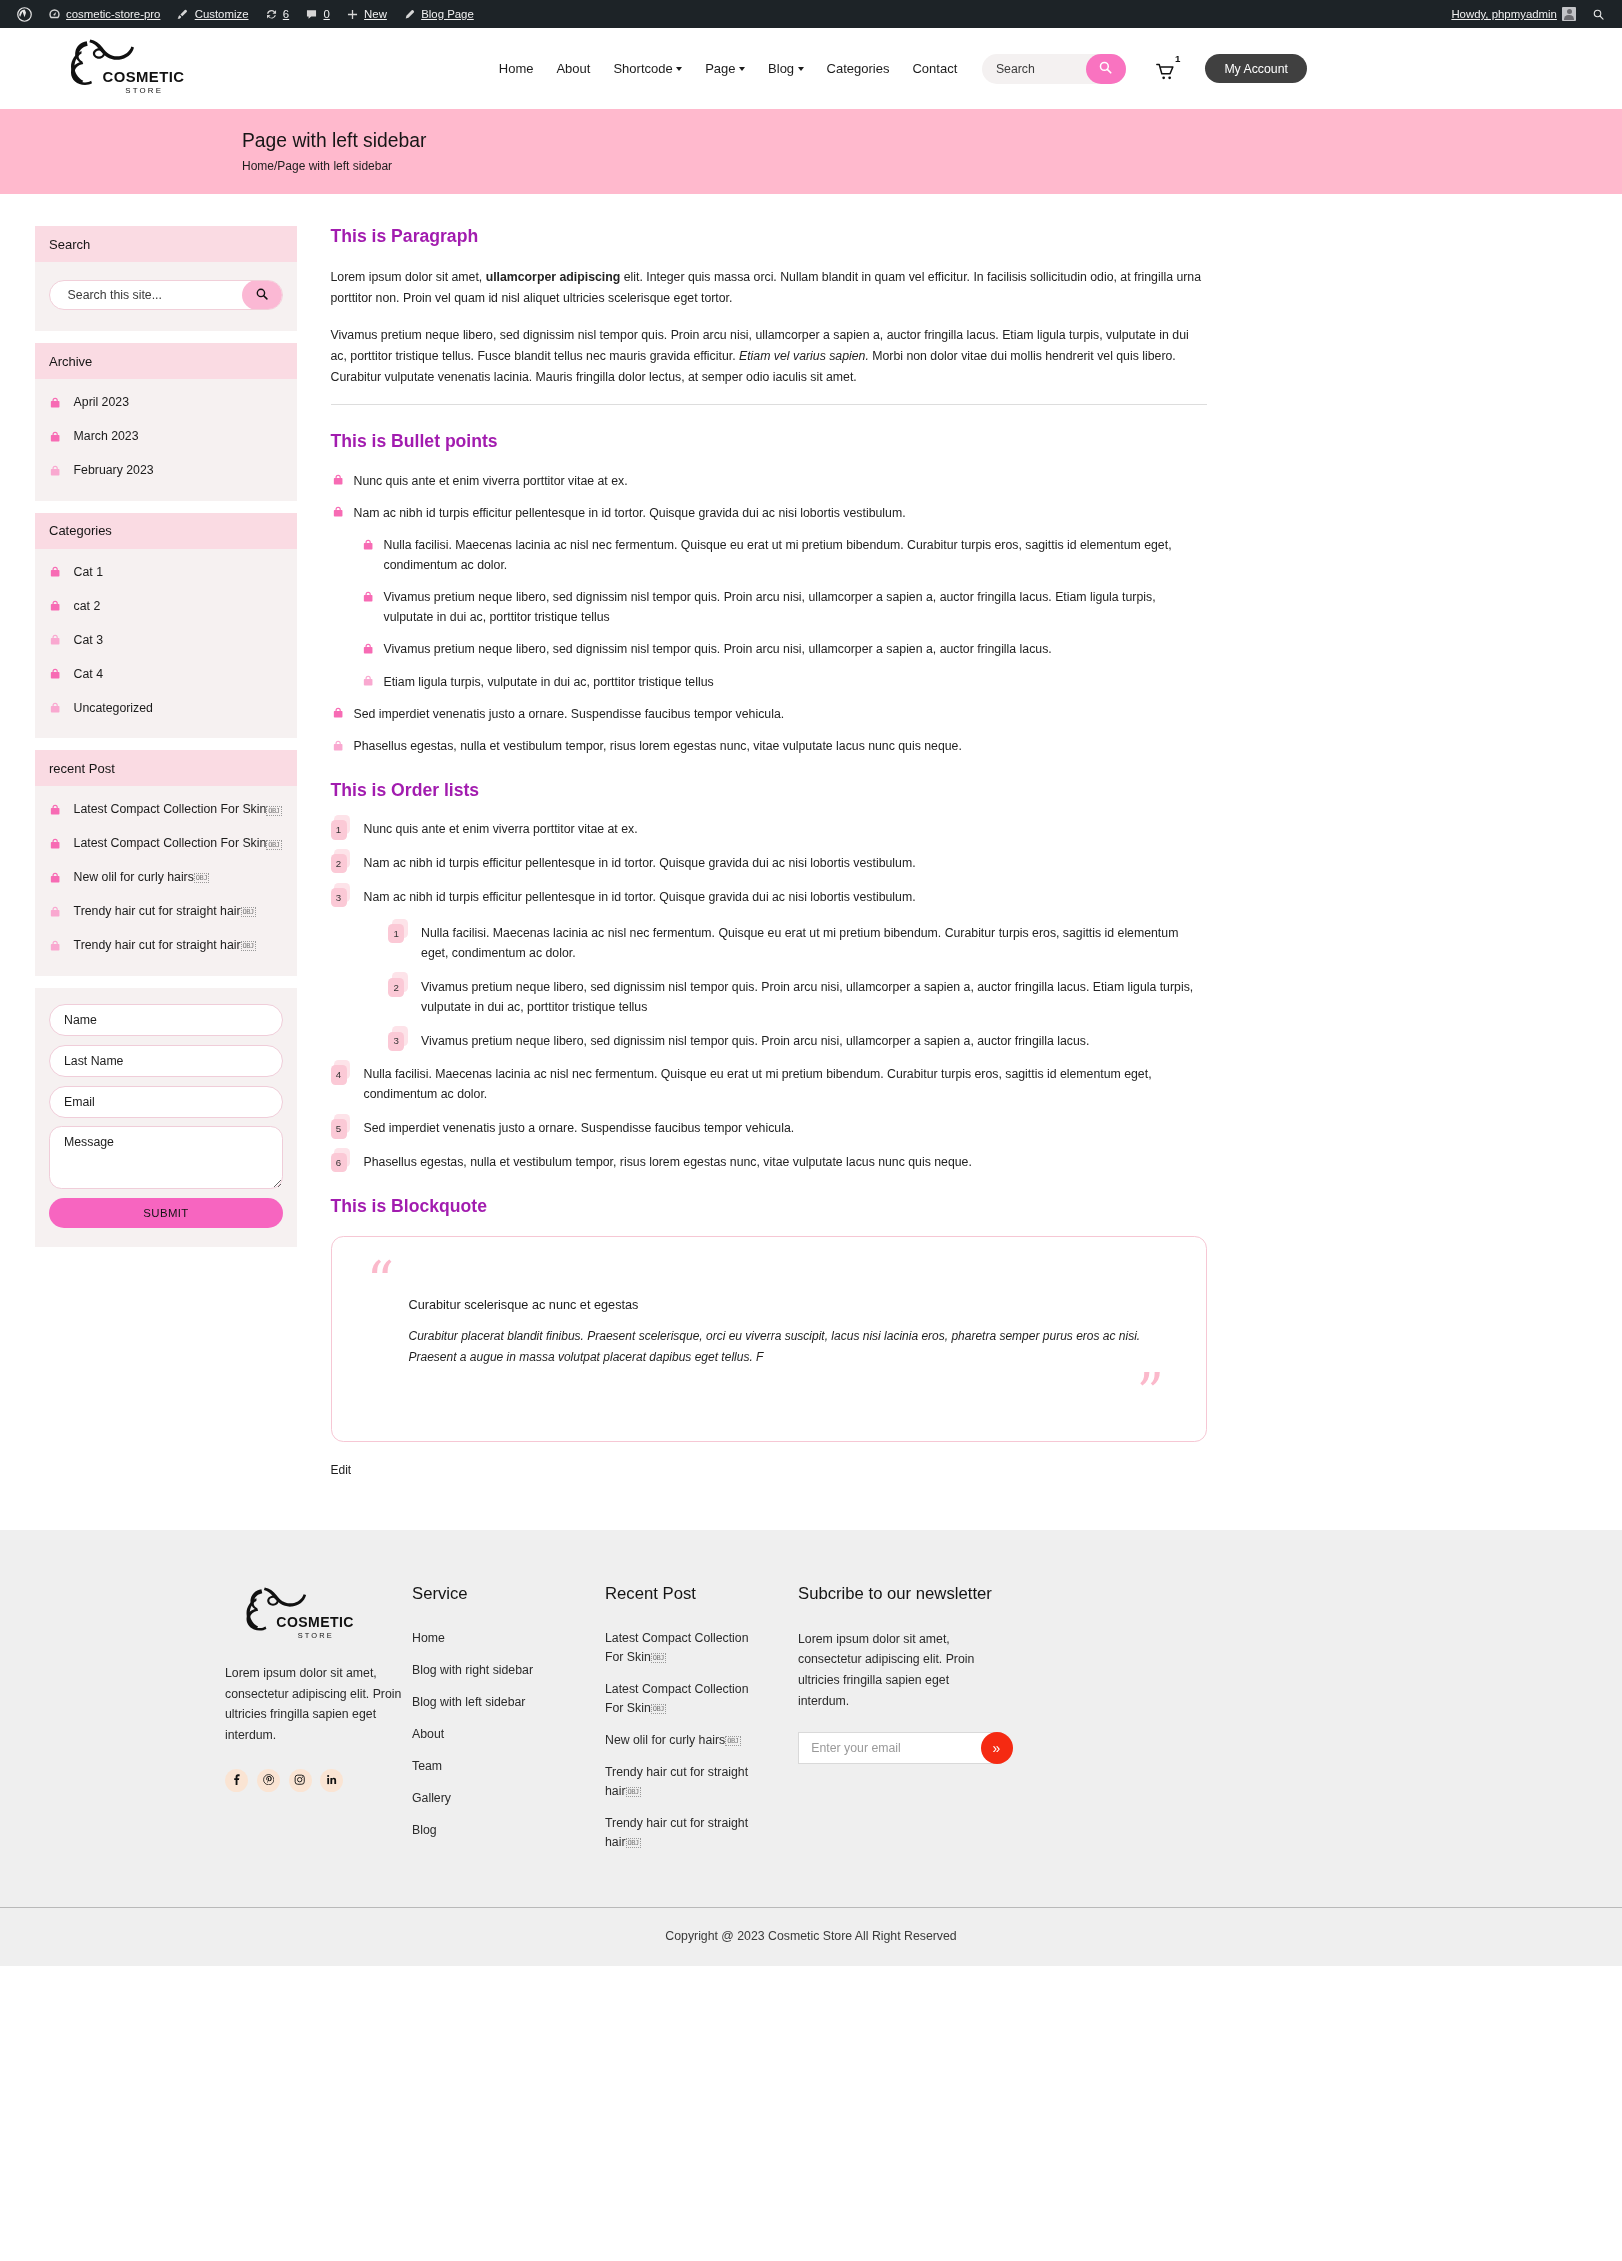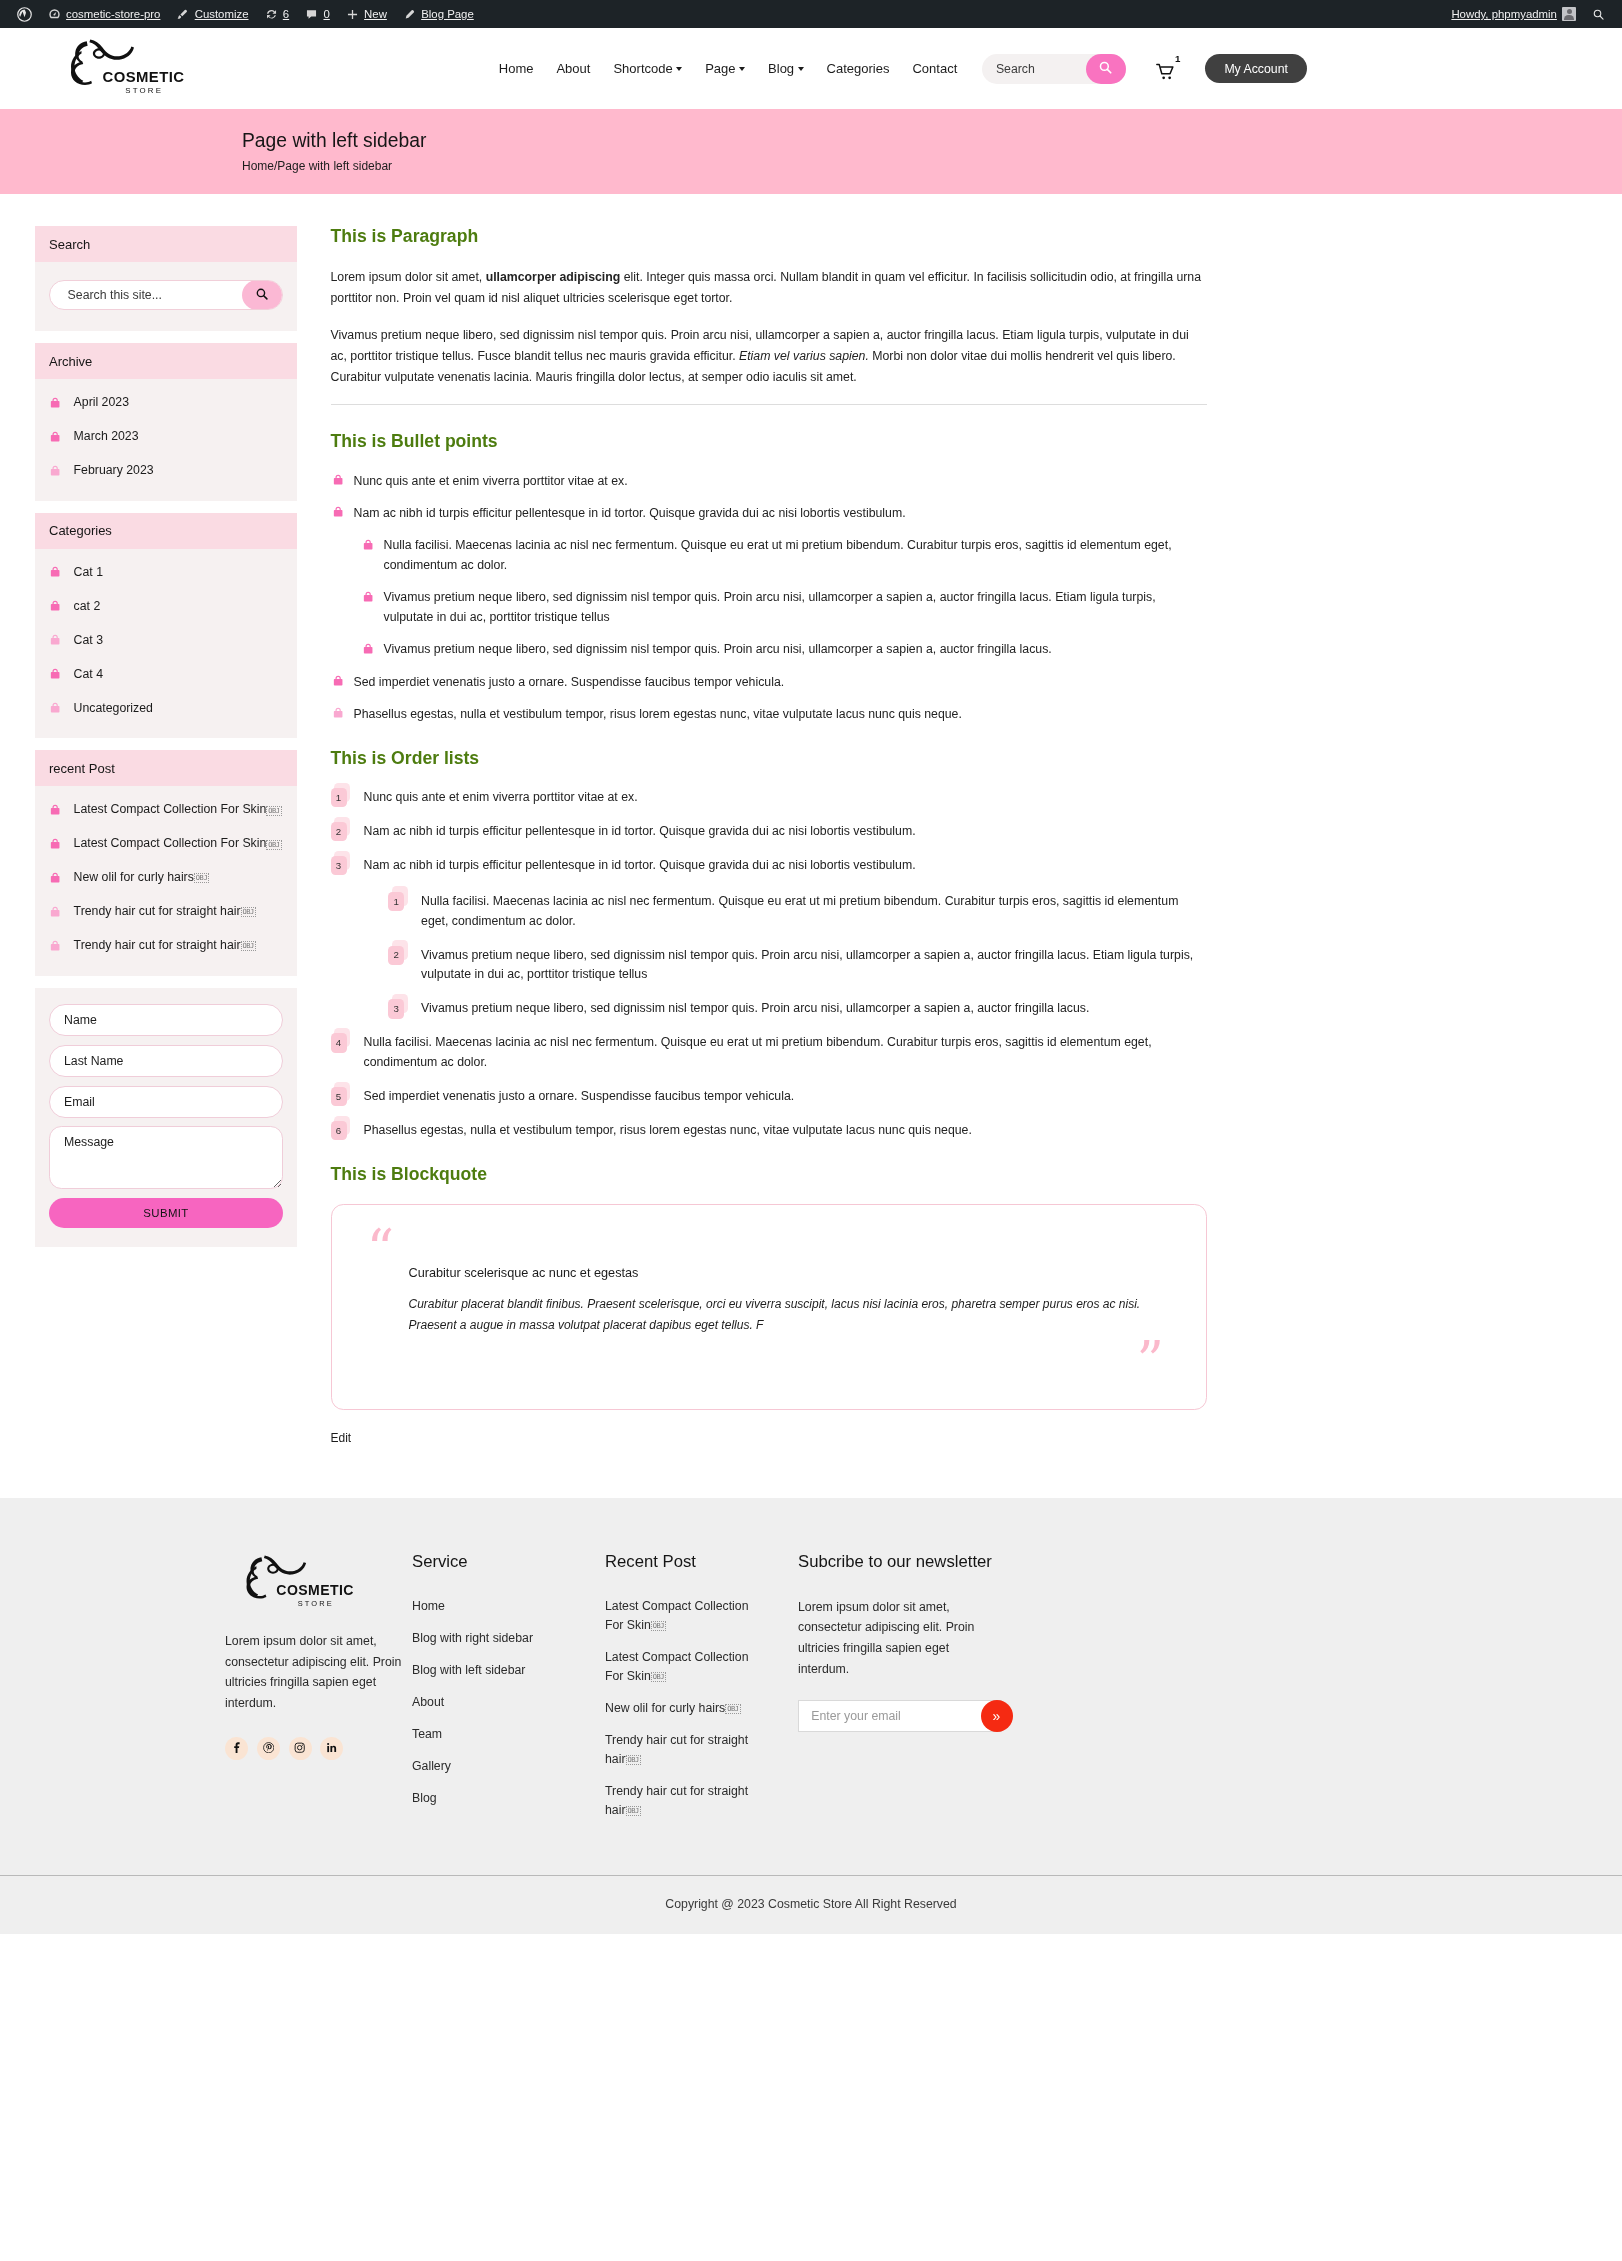--- a/index.html
+++ b/index.html
@@ -187,21 +187,21 @@
   .cform textarea { height: 63px; resize: vertical; border-radius: 12.3px; }
   .cform .submit {
     width: 100%; border: 0; cursor: pointer;
     background: #f765c0; color: #131313;
     border-radius: 17.6px; padding: 8.8px 0;
     font-size: 11.4px; font-family: inherit; letter-spacing: 0.4px;
   }
 
   
   .content h2 {
-    font-size: 17.6px; color: #4d7c0f; margin-bottom: 19.3px; font-weight: bold;
+    font-size: 17.6px; color: #a21caf; margin-bottom: 19.3px; font-weight: bold;
   }
   .content p { font-size: 12.3px; line-height: 1.72; color: #232323; margin-bottom: 16px; }
   .content p b { font-weight: bold; }
   .content p i { font-style: italic; }
   hr.sep { border: 0; border-top: 0.9px solid #dddddd; margin: 14px 0 26px 0; }
 
   ul.bullets { list-style: none; margin-bottom: 23px; }
   ul.bullets > li {
     position: relative; padding-left: 23px; margin-bottom: 12.3px;
     font-size: 12.3px; line-height: 1.62; color: #232323;
@@ -666,20 +666,27 @@
                   <rect x="2.4" y="5.3" width="11.2" height="8.3" rx="1" fill="#f76bb4"></rect>
                 </svg></span>
             <span>Vivamus pretium neque libero, sed dignissim nisl tempor quis. Proin arcu nisi, ullamcorper a sapien a, auctor fringilla lacus. Etiam ligula turpis, vulputate in dui ac, porttitor tristique tellus</span>
           </li>
           <li>
             <span class="bagmark"><svg width="12.3" height="12.3" viewBox="0 0 16 16">
                   <path d="M5.3 5.3V4.4a2.7 2.7 0 0 1 5.4 0v.9" fill="none" stroke="#f76bb4" stroke-width="1.5"></path>
                   <rect x="2.4" y="5.3" width="11.2" height="8.3" rx="1" fill="#f76bb4"></rect>
                 </svg></span>
             <span>Vivamus pretium neque libero, sed dignissim nisl tempor quis. Proin arcu nisi, ullamcorper a sapien a, auctor fringilla lacus.</span>
+          </li>
+          <li>
+            <span class="bagmark"><svg width="12.3" height="12.3" viewBox="0 0 16 16">
+                  <path d="M5.3 5.3V4.4a2.7 2.7 0 0 1 5.4 0v.9" fill="none" stroke="#f9a8d0" stroke-width="1.5"></path>
+                  <rect x="2.4" y="5.3" width="11.2" height="8.3" rx="1" fill="#f9a8d0"></rect>
+                </svg></span>
+            <span>Etiam ligula turpis, vulputate in dui ac, porttitor tristique tellus</span>
           </li>
         </ul>
       </li>
       <li>
         <span class="bagmark"><svg width="12.3" height="12.3" viewBox="0 0 16 16">
               <path d="M5.3 5.3V4.4a2.7 2.7 0 0 1 5.4 0v.9" fill="none" stroke="#f76bb4" stroke-width="1.5"></path>
               <rect x="2.4" y="5.3" width="11.2" height="8.3" rx="1" fill="#f76bb4"></rect>
             </svg></span>
         <span>Sed imperdiet venenatis justo a ornare. Suspendisse faucibus tempor vehicula.</span>
       </li>

